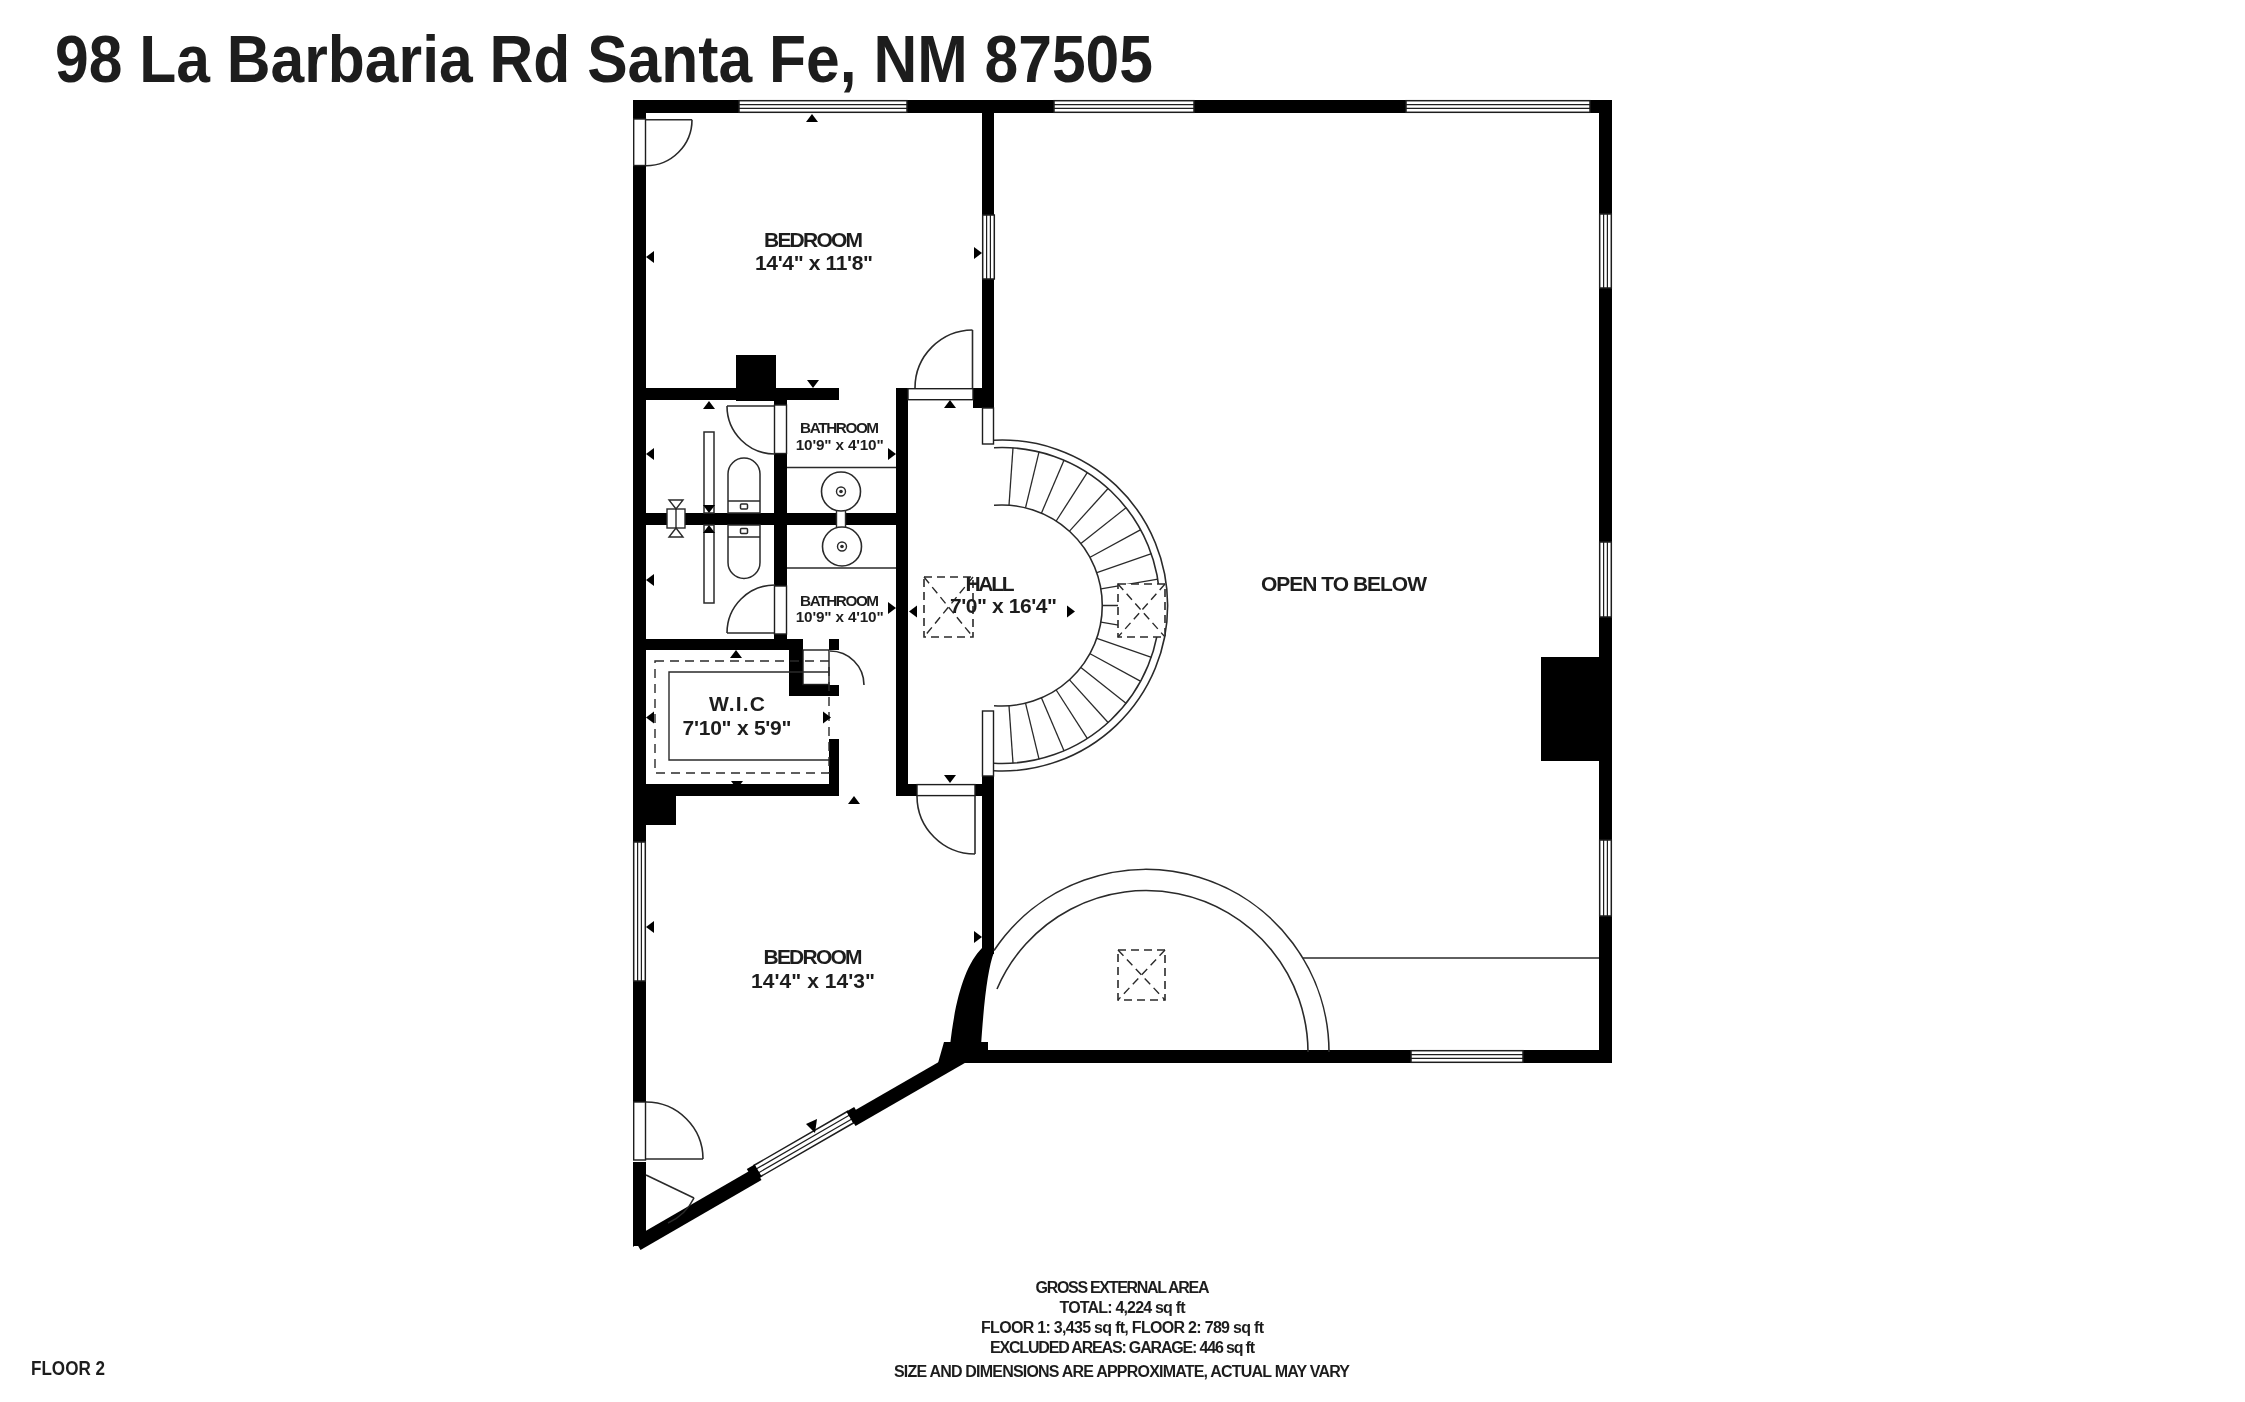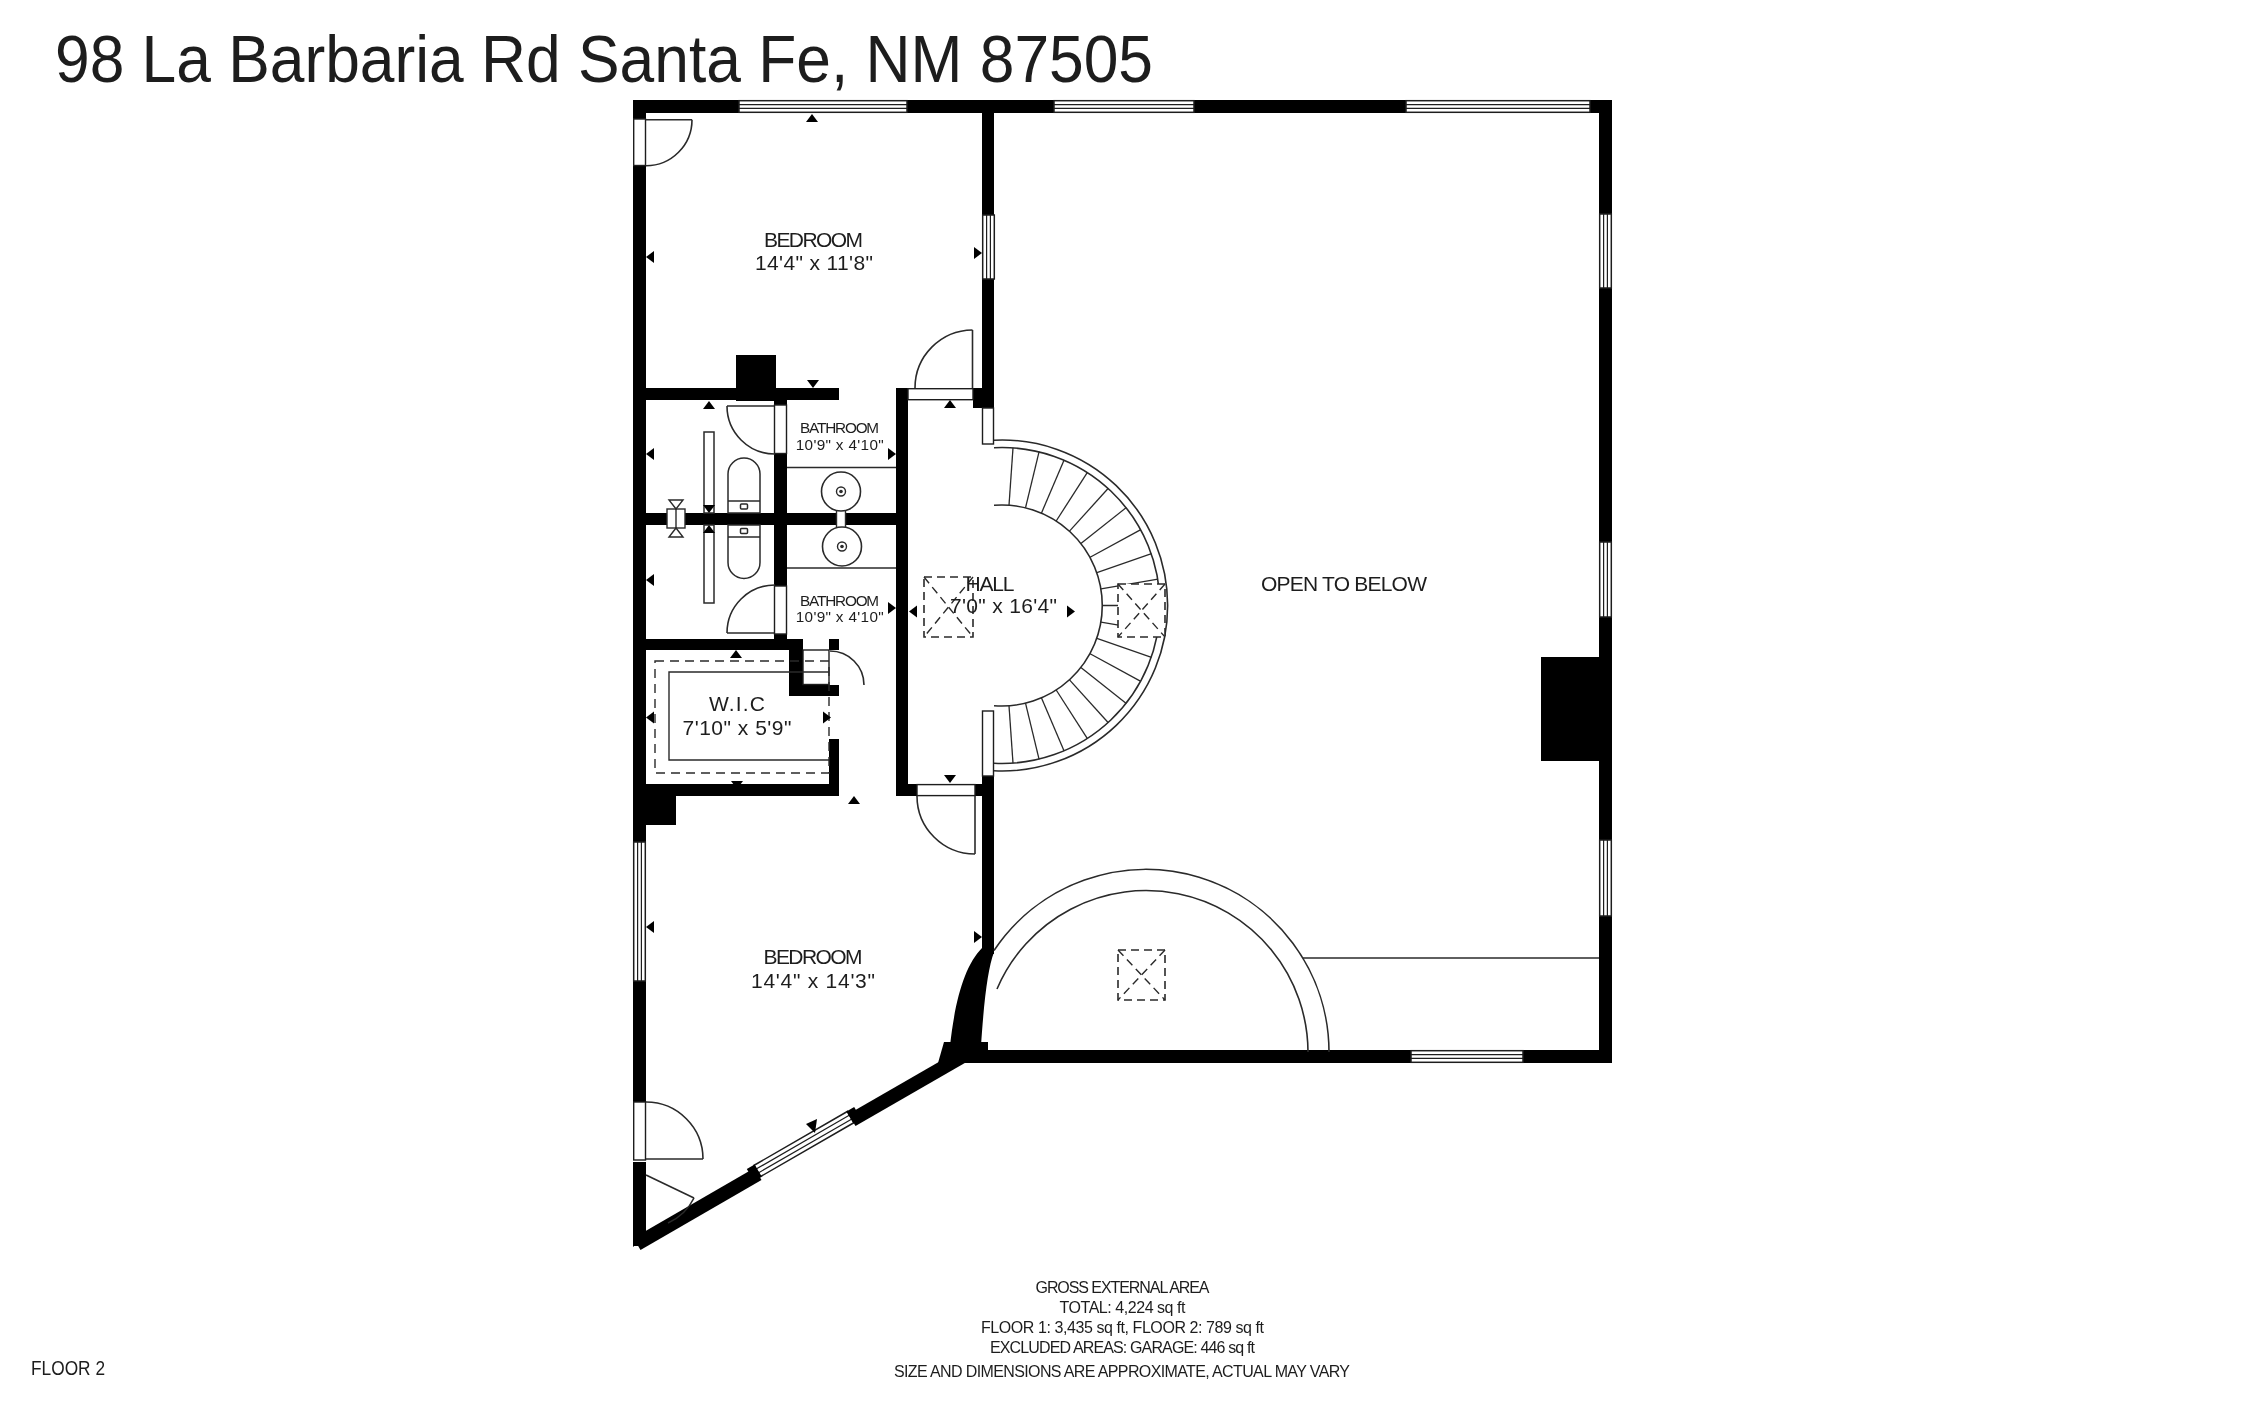--- a/index.html
+++ b/index.html
@@ -1,16 +1,16 @@
 <!DOCTYPE html>
 <html><head>
 <meta charset="utf-8">
 <style>
   html,body{margin:0;padding:0;background:#fff;}
-  .wrap{width:2245px;height:1402px;position:relative;overflow:hidden;font-family:"Liberation Sans", sans-serif;}
+  .wrap{width:2245px;height:1402px;position:relative;overflow:hidden;font-family:"Liberation Sans", sans-serif;font-weight:bold;}
   svg{display:block;}
   text{font-family:"Liberation Sans", sans-serif;fill:#1d1d1d;}
 </style>
 </head>
 <body>
 <div class="wrap">
 <svg width="2245" height="1402" viewBox="0 0 2245 1402" xmlns="http://www.w3.org/2000/svg">
 <rect x="0" y="0" width="2245" height="1402" fill="#ffffff"></rect>
 
 <g fill="#000000" stroke="none">

